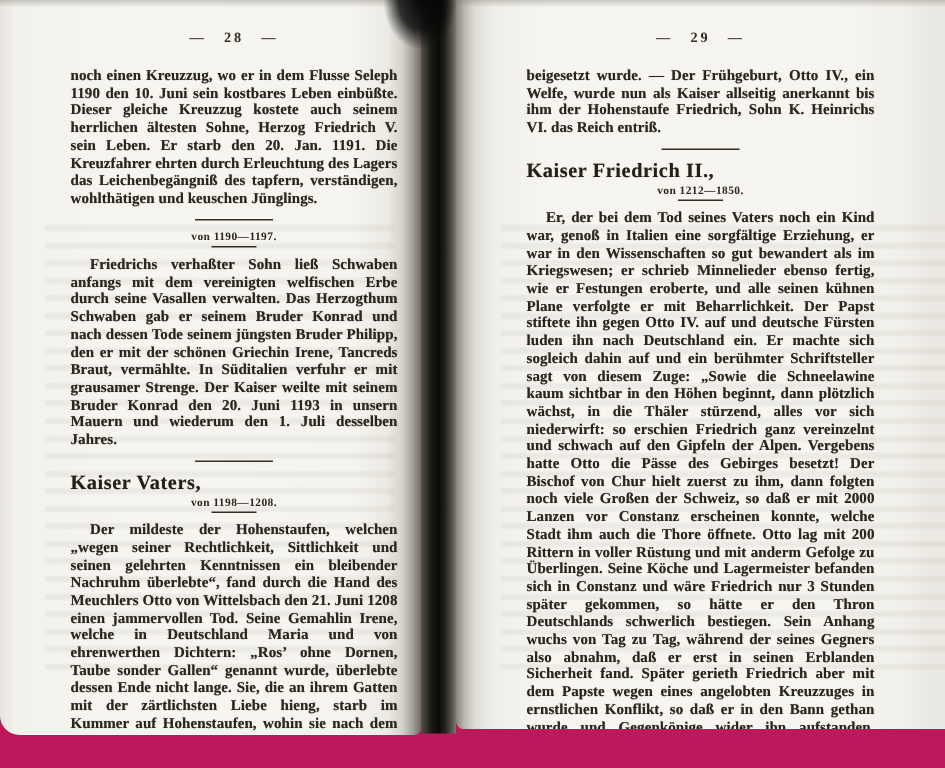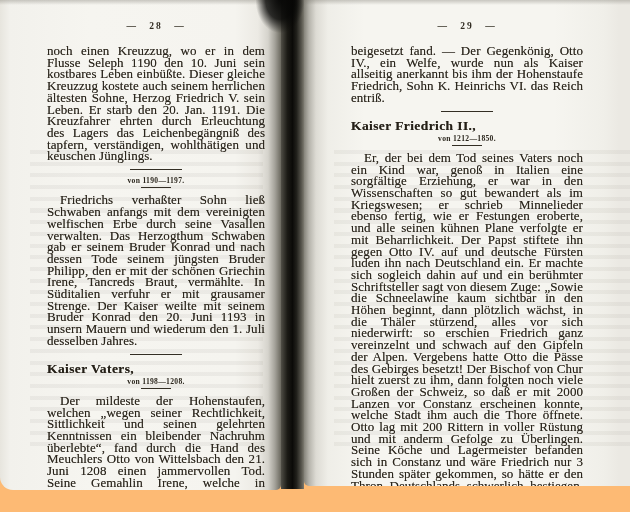--- a/index.html
+++ b/index.html
@@ -4,21 +4,21 @@
 <style>
   html, body {
     margin: 0; padding: 0;
     width: 630px; height: 512px;
     overflow: hidden;
     background: #060605;
   }
   .scan {
     position: relative;
     width: 630px; height: 512px;
-    background: #fdba74;
+    background: #be185d;
     overflow: hidden;
     font-family: "Liberation Serif", "DejaVu Serif", serif;
     color: #2b261d;
   }
   .page {
     position: absolute;
     top: 0;
     overflow: hidden;
   }
   .page-left {
@@ -70,25 +70,26 @@
     text-align: center;
     font-size: 9.5px;
     font-weight: bold;
     letter-spacing: 2px;
     word-spacing: 7px;
     margin: 0 0 14px 0;
     color: #322d23;
   }
   .para {
     margin: 0;
-    font-size: 13px;
+    font-size: 10px;
     line-height: 11.7px;
     text-align: justify;
     letter-spacing: 0.05px;
     text-shadow: 0 0 0.5px rgba(43,38,29,0.55);
+    font-weight: bold;
   }
   .para.indent { text-indent: 13px; }
   .rule {
     width: 52px; height: 1.4px;
     background: #332e24;
     margin: 7px auto 6px auto;
   }
   .sec-title {
     font-weight: bold;
     font-size: 13.5px;
@@ -138,21 +139,21 @@
   </div>
 
   <div class="gutter"></div>
   <div class="gutter-top"></div>
 
   <div class="page page-right">
     <div class="ghost"></div>
     <div class="col col-right">
       <div class="page-num">— 29 —</div>
 
-      <p class="para">beigesetzt fand. — Der Gegenkönig, Otto IV., ein Welfe, wurde nun als Kaiser allseitig anerkannt bis ihm der Hohenstaufe Friedrich, Sohn K. Heinrichs VI. das Reich entriß.</p>
+      <p class="para">beigesetzt wurde. — Der Frühgeburt, Otto IV., ein Welfe, wurde nun als Kaiser allseitig anerkannt bis ihm der Hohenstaufe Friedrich, Sohn K. Heinrichs VI. das Reich entriß.</p>
 
       <div class="rule"></div>
       <div class="sec-title">Kaiser Friedrich II.,</div>
       <div class="sec-sub">von 1212—1850.</div>
       <div class="sub-rule"></div>
       <p class="para indent">Er, der bei dem Tod seines Vaters noch ein Kind war, genoß in Italien eine sorgfältige Erziehung, er war in den Wissenschaften so gut bewandert als im Kriegswesen; er schrieb Minnelieder ebenso fertig, wie er Festungen eroberte, und alle seinen kühnen Plane verfolgte er mit Beharrlichkeit. Der Papst stiftete ihn gegen Otto IV. auf und deutsche Fürsten luden ihn nach Deutschland ein. Er machte sich sogleich dahin auf und ein berühmter Schriftsteller sagt von diesem Zuge: „Sowie die Schneelawine kaum sichtbar in den Höhen beginnt, dann plötzlich wächst, in die Thäler stürzend, alles vor sich niederwirft: so erschien Friedrich ganz vereinzelnt und schwach auf den Gipfeln der Alpen. Vergebens hatte Otto die Pässe des Gebirges besetzt! Der Bischof von Chur hielt zuerst zu ihm, dann folgten noch viele Großen der Schweiz, so daß er mit 2000 Lanzen vor Constanz erscheinen konnte, welche Stadt ihm auch die Thore öffnete. Otto lag mit 200 Rittern in voller Rüstung und mit anderm Gefolge zu Überlingen. Seine Köche und Lagermeister befanden sich in Constanz und wäre Friedrich nur 3 Stunden später gekommen, so hätte er den Thron Deutschlands schwerlich bestiegen. Sein Anhang wuchs von Tag zu Tag, während der seines Gegners also abnahm, daß er erst in seinen Erblanden Sicherheit fand. Später gerieth Friedrich aber mit dem Papste wegen eines angelobten Kreuzzuges in ernstlichen Konflikt, so daß er in den Bann gethan wurde und Gegenkönige wider ihn aufstanden. Gmünd hielt aber unter allen Verhältnissen treulich bei ihm aus. Seine Kriegsscharen begleiteten ihn jedesmal nach Italien. Dafür wurde es aber auch beim Papste schwarz angeschrieben und zog sich seine ganze Ungnade zu. Ein päpstlicher Legat, der Priester Albert,</p>
     </div>
   </div>
 
 </div>

